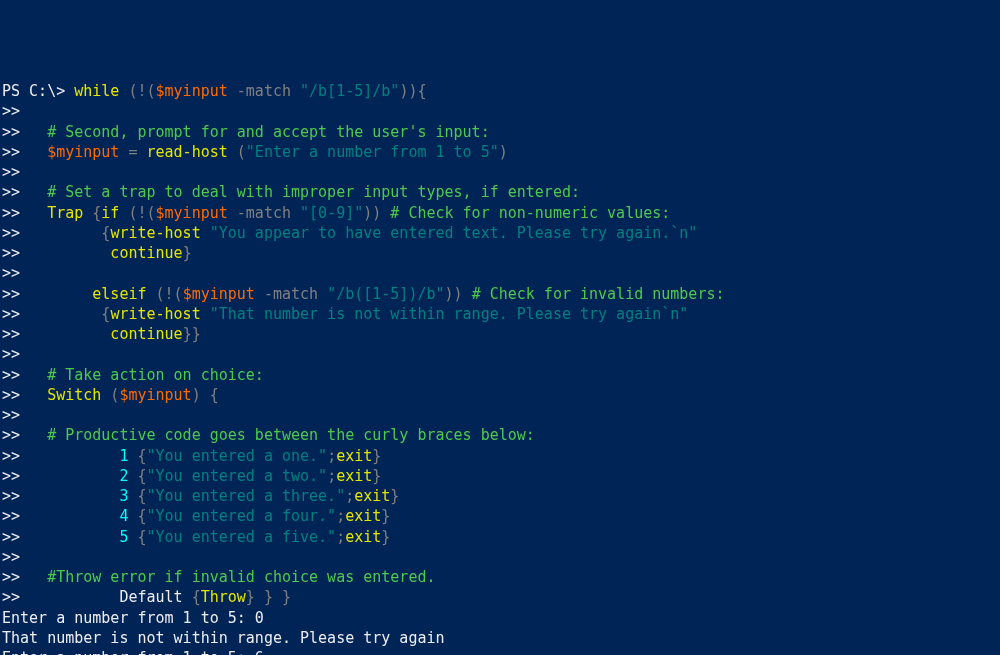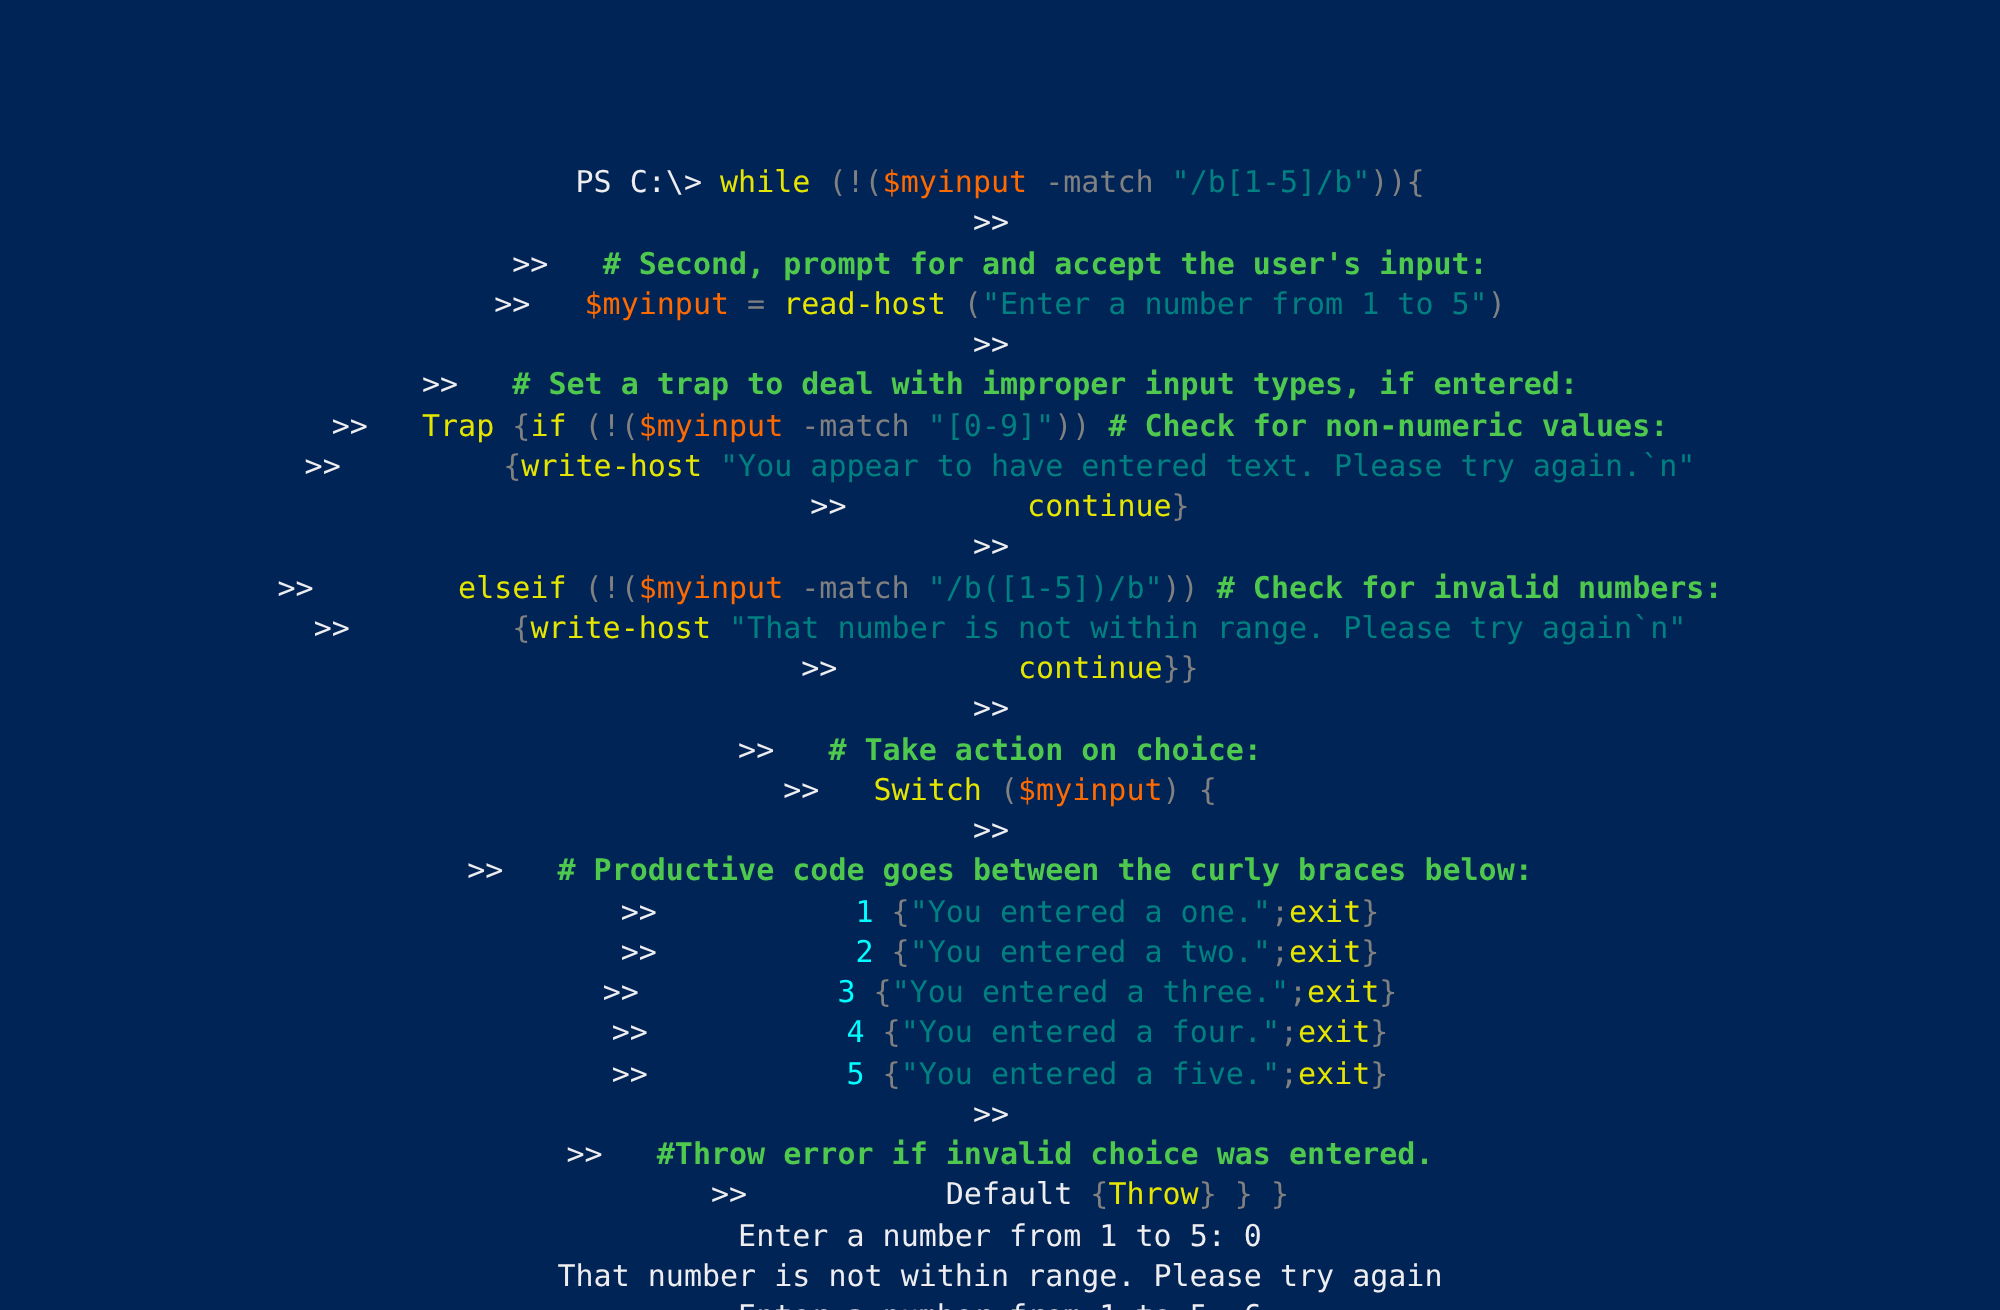--- a/index.html
+++ b/index.html
@@ -8,23 +8,23 @@
     color:#eeedf0;
     font-family:"Lucida Console","Consolas",monospace;
     font-size:15px;
     line-height:1.35;
     width:1000px;
     height:655px;
     overflow:hidden;
     white-space:pre;
   }
   #term{padding:0 2px;}
-  .row{display:block;text-align:center;}
+  .row{display:block;}
   .w{color:#eeedf0;}          
-  .g{color:#4ec94e;font-weight:bold;}          
+  .g{color:#4ec94e;}          
   .y{color:#e5e500;}          
   .t{color:#008080;}          
   .gr{color:#808080;}         
   .o{color:#ff6a00;}          
   .c{color:#00ffff;}          
 </style>
 </head>
 <body>
 
 

